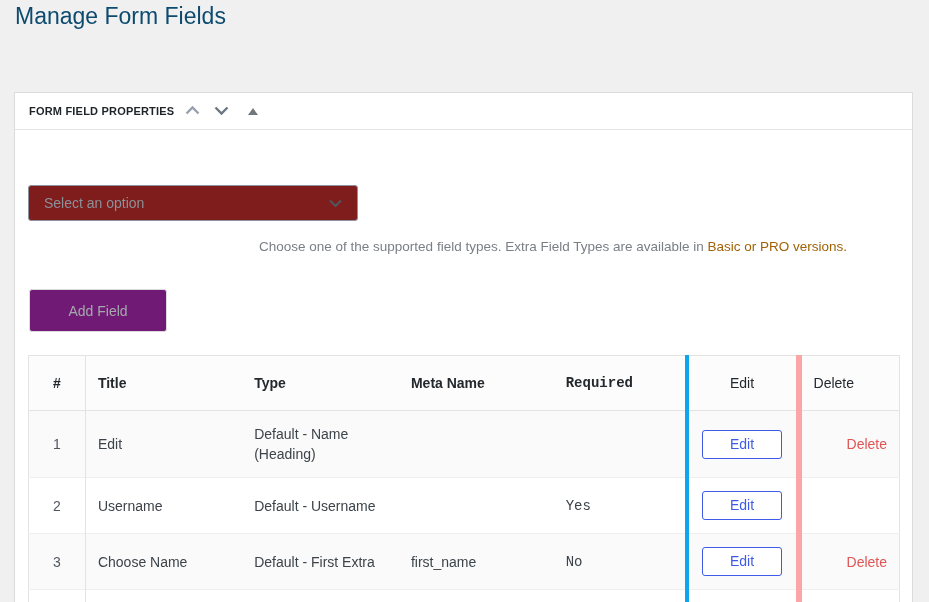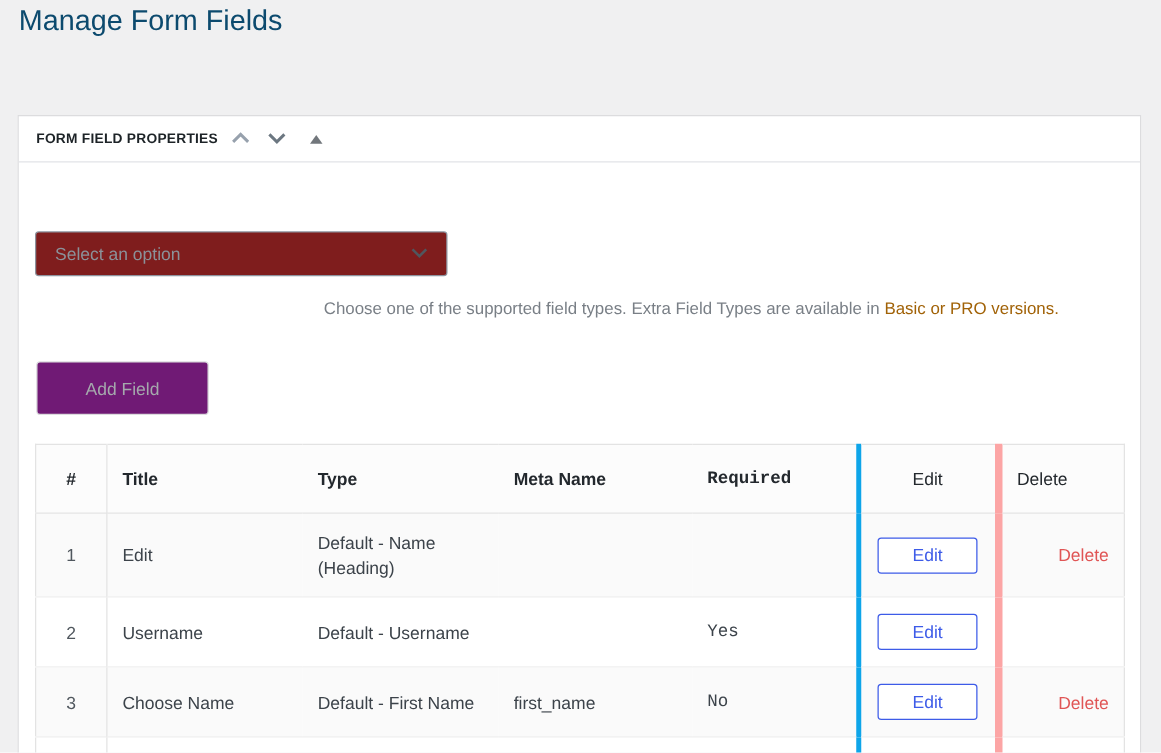--- a/index.html
+++ b/index.html
@@ -209,21 +209,21 @@
           <td class="col-title">Username</td>
           <td class="col-type"><span>Default - Username</span></td>
           <td class="col-meta"></td>
           <td class="col-req">Yes</td>
           <td class="col-edit"><button class="edit-btn">Edit</button></td>
           <td class="col-del"><a class="delete-link"></a></td>
         </tr>
         <tr>
           <td class="col-num">3</td>
           <td class="col-title">Choose Name</td>
-          <td class="col-type"><span>Default - First Name</span></td>
+          <td class="col-type"><span>Default - First Extra</span></td>
           <td class="col-meta">first_name</td>
           <td class="col-req">No</td>
           <td class="col-edit"><button class="edit-btn">Edit</button></td>
           <td class="col-del"><a class="delete-link">Delete</a></td>
         </tr>
         <tr>
           <td class="col-num">4</td>
           <td class="col-title">Last Name</td>
           <td class="col-type"></td>
           <td class="col-meta">last_name</td>

